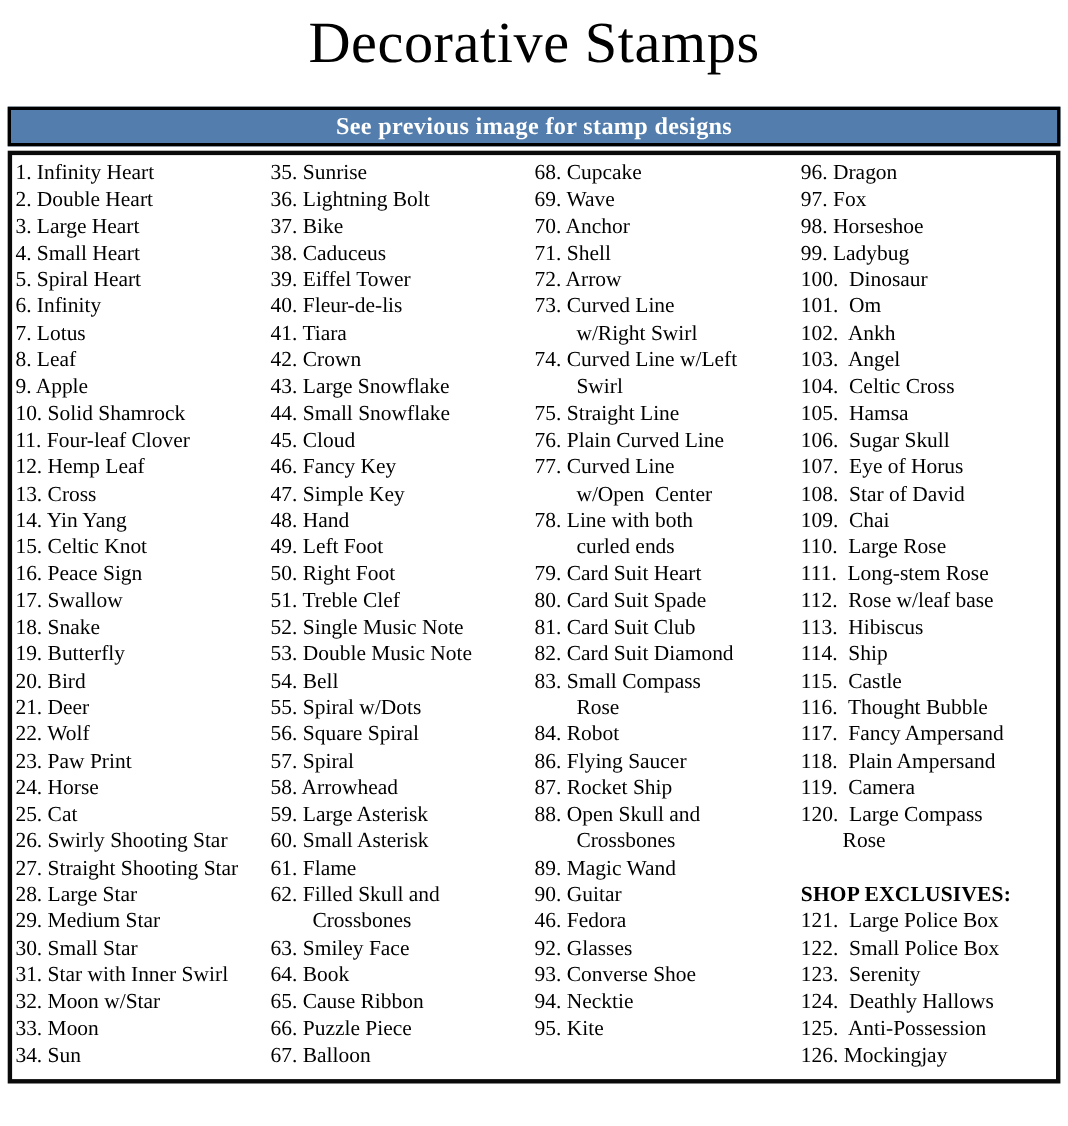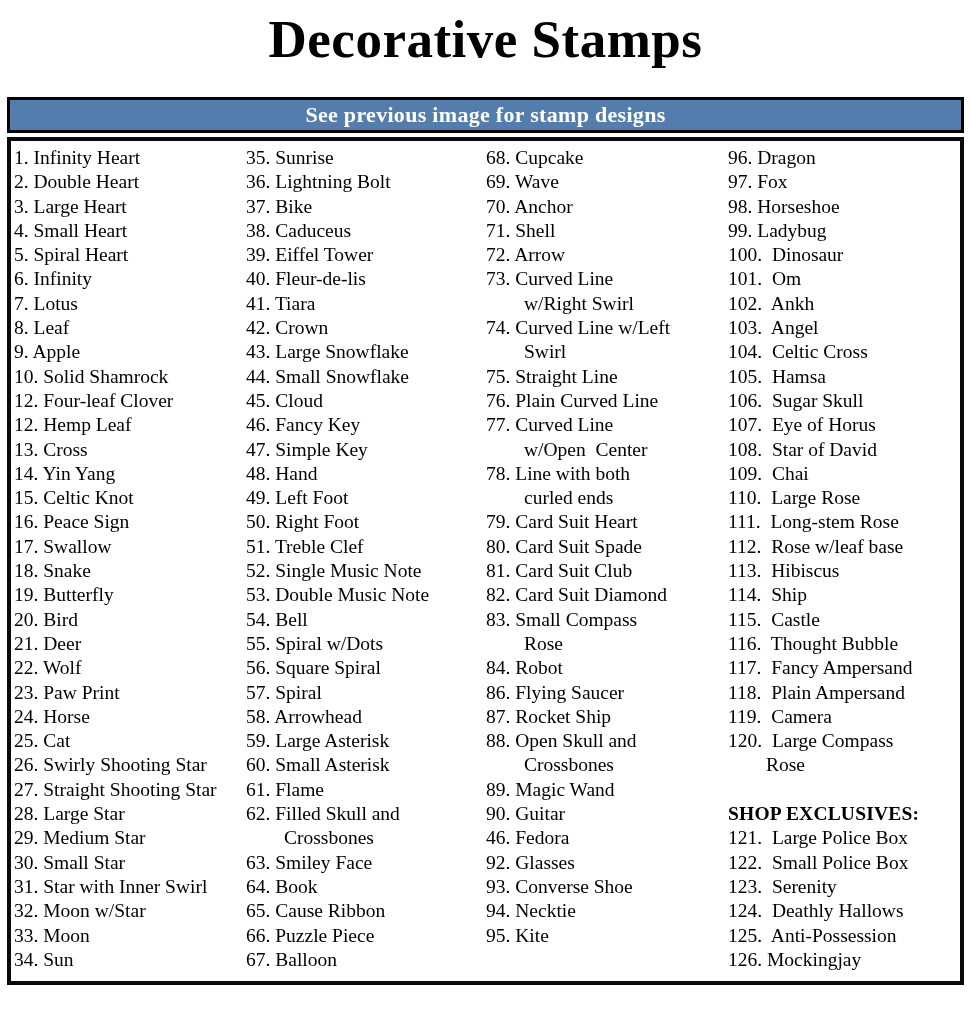--- a/index.html
+++ b/index.html
@@ -7,21 +7,21 @@
     width: 971px; height: 1024px;
     font-family: "Liberation Serif", serif;
     color: #000000;
     overflow: hidden;
     position: relative;
   }
   .title {
     margin: 8px 0 0 0;
     text-align: center;
     font-size: 53px;
-    font-weight: 700;
+    font-weight: 400;
     letter-spacing: 0.5px;
     line-height: 62px;
     color: #000000;
   }
   .banner {
     margin: 27px 7px 4px 7px;
     border: 3px solid #22c55e;
     background: #527dac;
     color: #ffffff;
     text-align: center;
@@ -66,21 +66,21 @@
       <div class="li item">1. Infinity Heart</div>
       <div class="li item">2. Double Heart</div>
       <div class="li item">3. Large Heart</div>
       <div class="li item">4. Small Heart</div>
       <div class="li item">5. Spiral Heart</div>
       <div class="li item">6. Infinity</div>
       <div class="li item">7. Lotus</div>
       <div class="li item">8. Leaf</div>
       <div class="li item">9. Apple</div>
       <div class="li item">10. Solid Shamrock</div>
-      <div class="li item">12. Four-leaf Clover</div>
+      <div class="li item">11. Four-leaf Clover</div>
       <div class="li item">12. Hemp Leaf</div>
       <div class="li item">13. Cross</div>
       <div class="li item">14. Yin Yang</div>
       <div class="li item">15. Celtic Knot</div>
       <div class="li item">16. Peace Sign</div>
       <div class="li item">17. Swallow</div>
       <div class="li item">18. Snake</div>
       <div class="li item">19. Butterfly</div>
       <div class="li item">20. Bird</div>
       <div class="li item">21. Deer</div>

